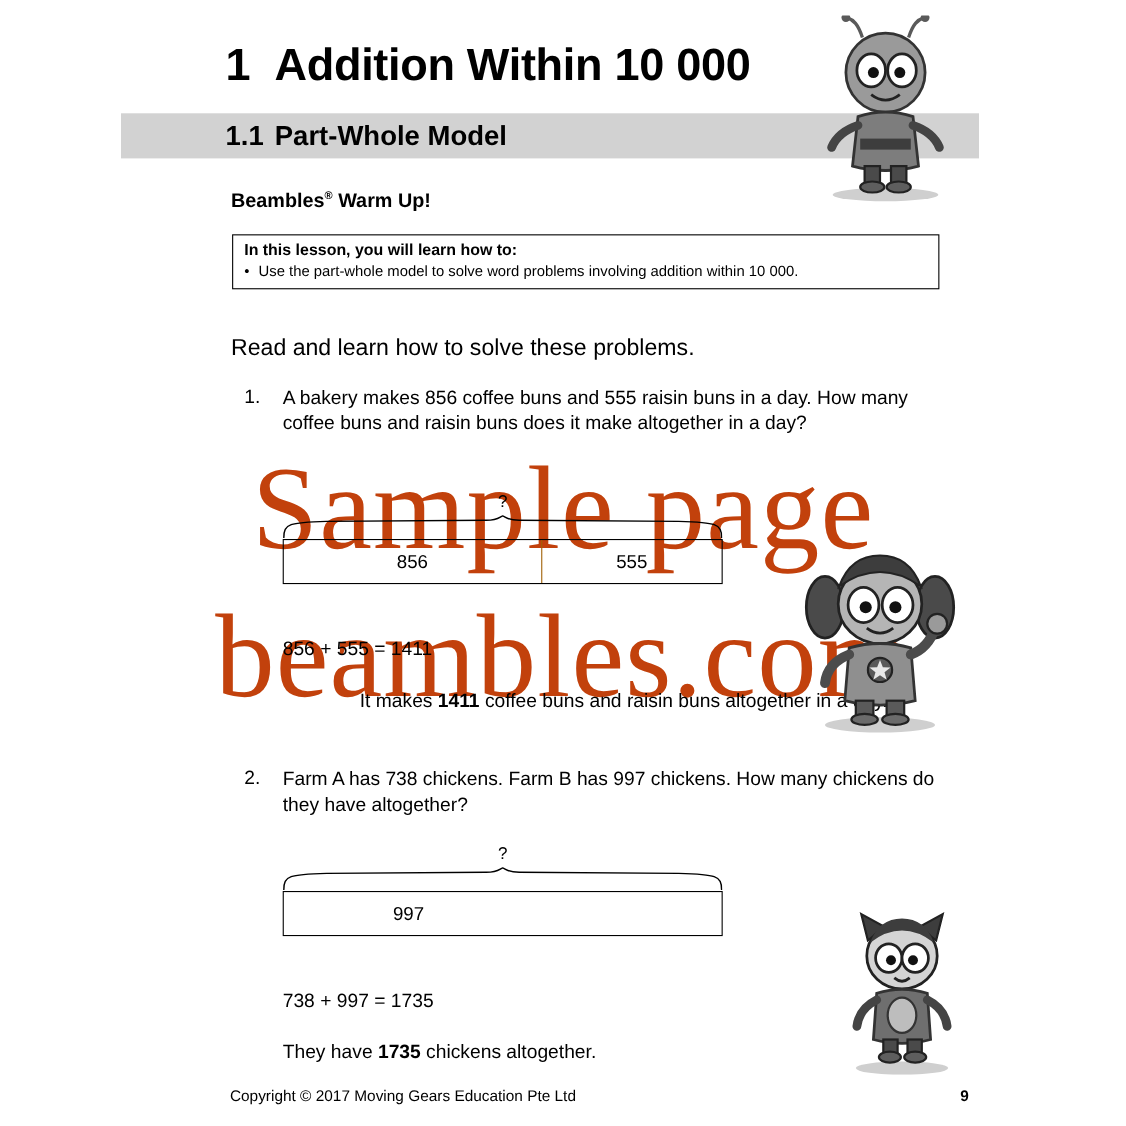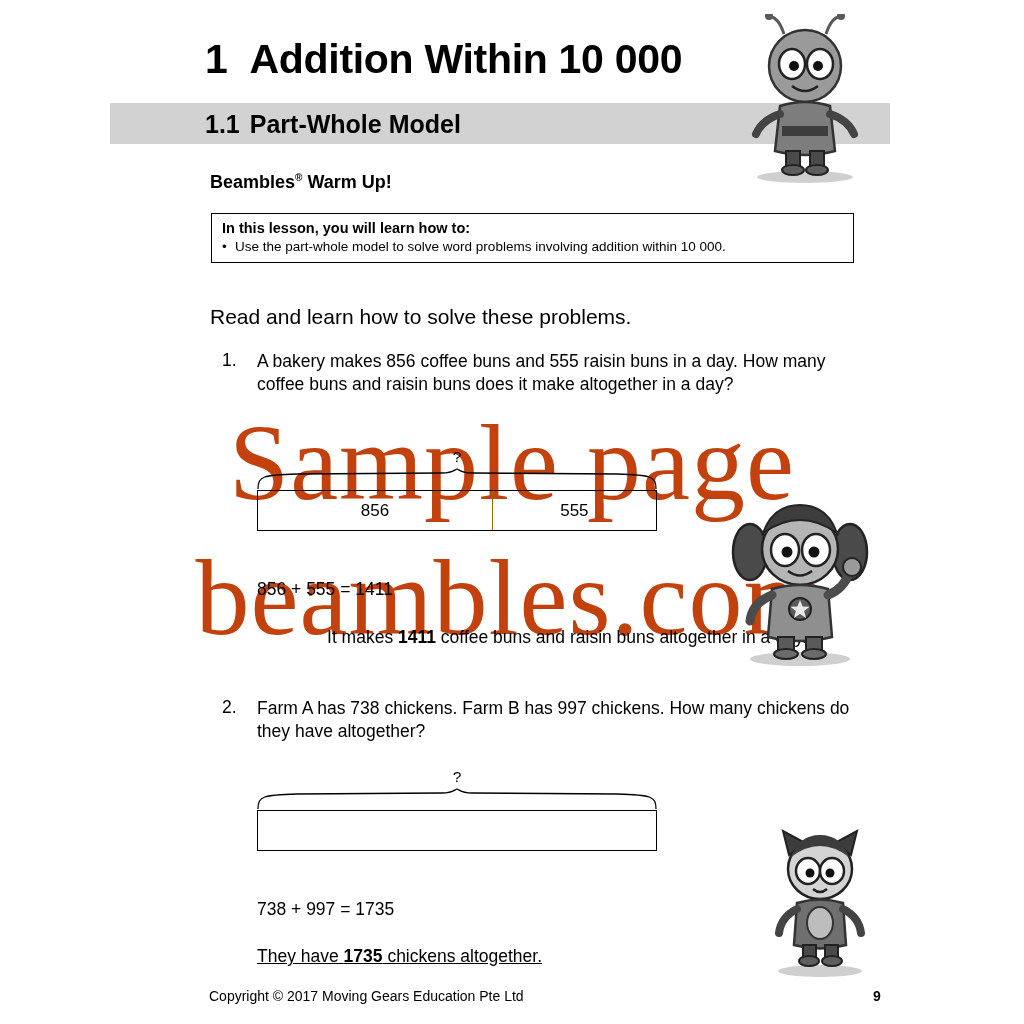--- a/index.html
+++ b/index.html
@@ -180,21 +180,21 @@
   .eq1 { left: 257px; top: 579px; }
   .eq2 { left: 257px; top: 899px; }
 
   .answer {
     position: absolute;
     font-size: 17.5px;
     line-height: 1.33;
     width: 620px;
   }
   .ans1 { left: 257px; top: 626px; text-align: center; }
-  .ans2 { left: 257px; top: 945px; text-decoration: underline; }
+  .ans2 { left: 257px; top: 945px; }
 
   
   .footer-copy {
     position: absolute;
     left: 209px;
     top: 988px;
     font-size: 14px;
     text-align: center;
   }
   .footer-page {
@@ -280,20 +280,21 @@
         <div class="q-text">Farm A has 738 chickens. Farm B has 997 chickens. How many chickens do they have altogether?</div>
       </div>
     </div>
 
     <div class="model m2">
       <div class="whole-label">?</div>
       <svg class="brace" viewBox="0 0 400 22" preserveAspectRatio="none">
         <path d="M1,21 C1,8 6,7 40,6 L185,5 C196,5 197,2 200,1 C203,2 204,5 215,5 L360,6 C394,7 399,8 399,21" fill="none" stroke="#000" stroke-width="1.3"></path>
       </svg>
       <div class="bar">
+        <div class="part" style="width:57%">997</div>
       </div>
     </div>
 
     <div class="eq eq2">738 + 997 = 1735</div>
 
     <div class="answer ans2">
       <span>They have </span><b>1735</b><span> chickens altogether.</span>
     </div>
 
     <div class="footer-copy">Copyright © 2017 Moving Gears Education Pte Ltd</div>

